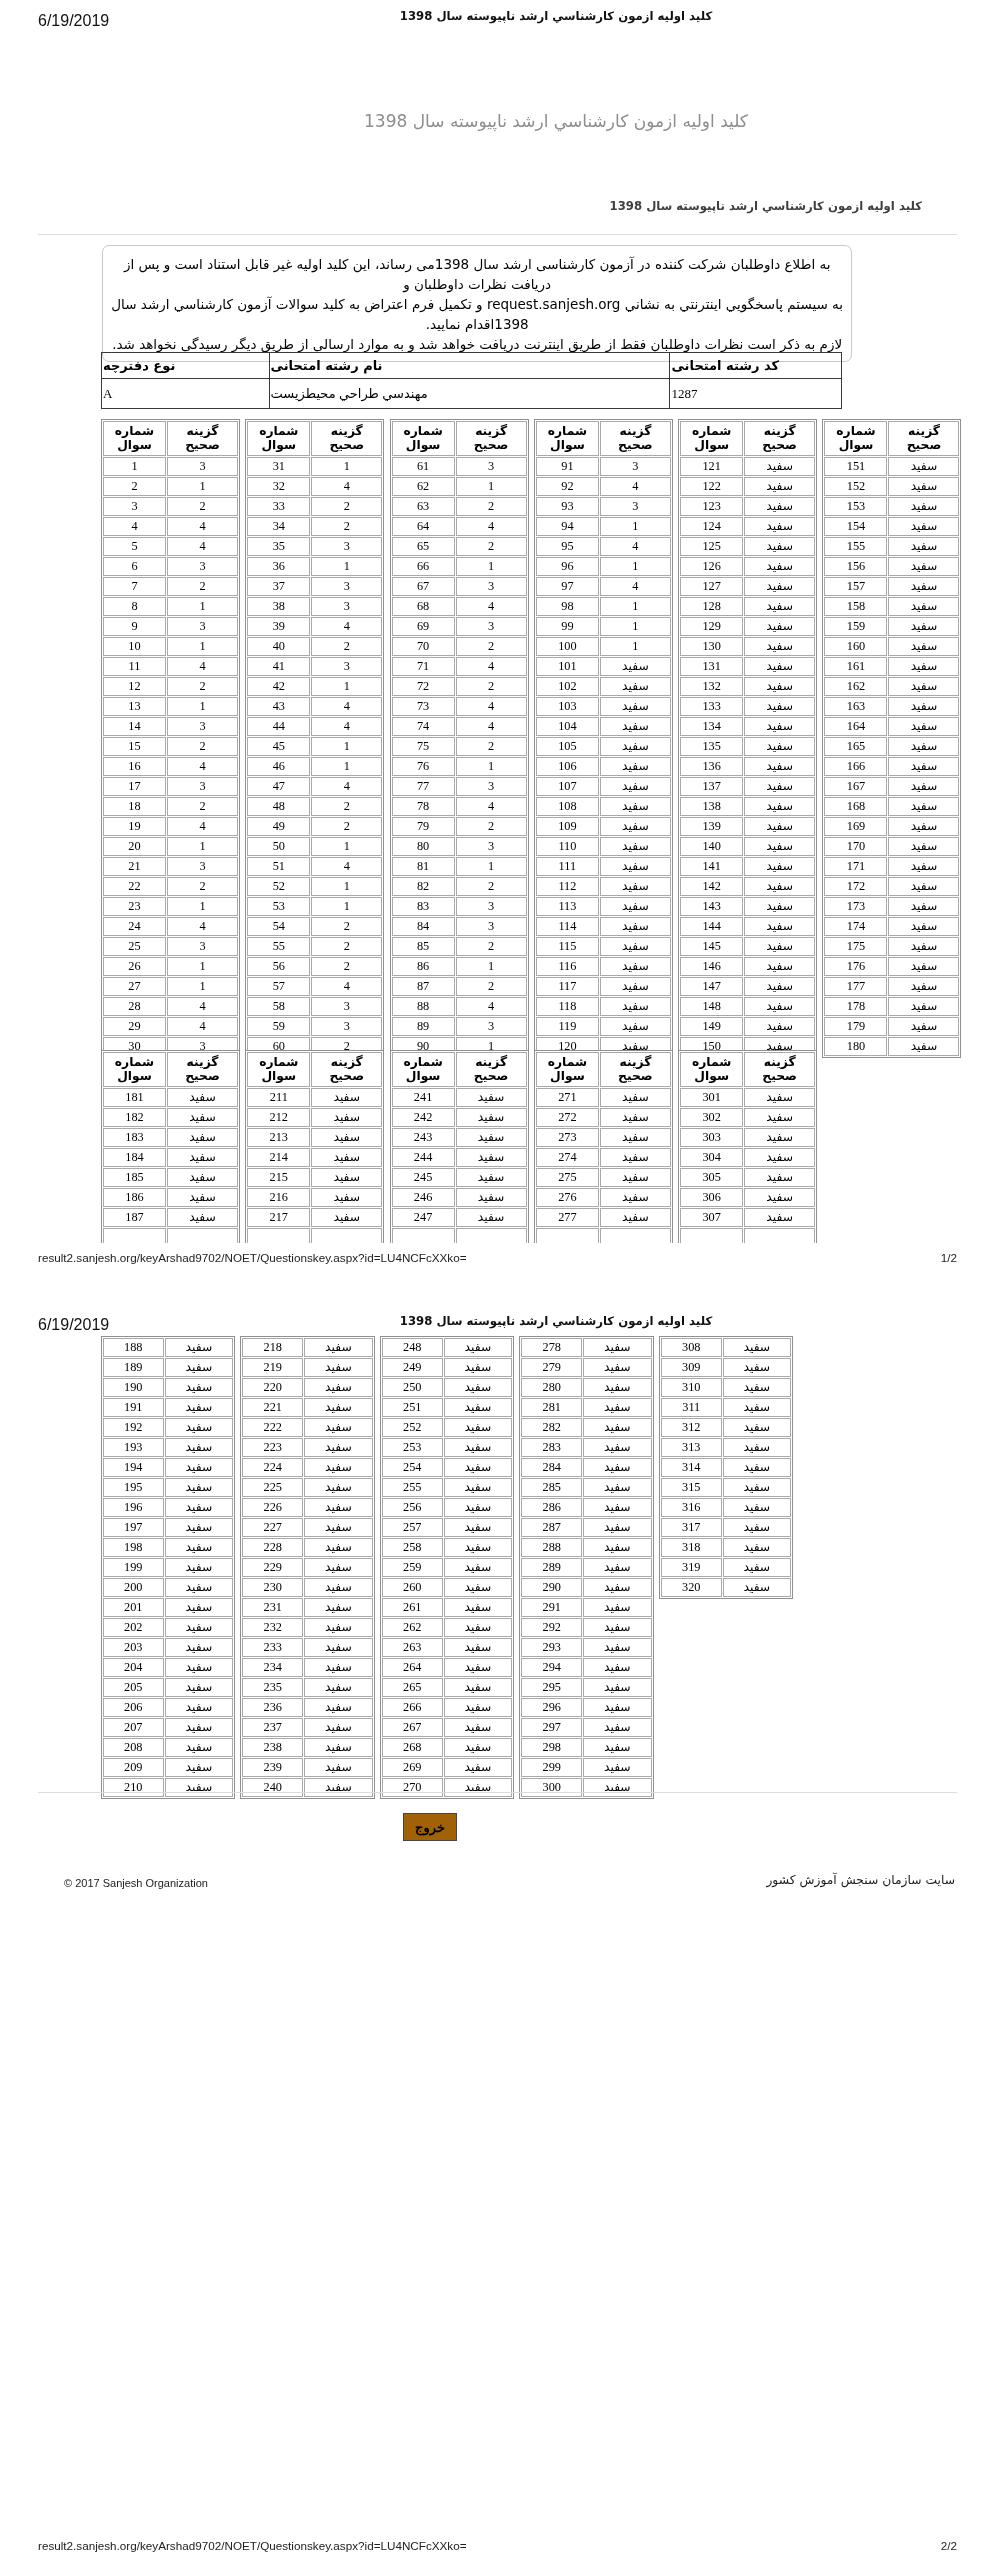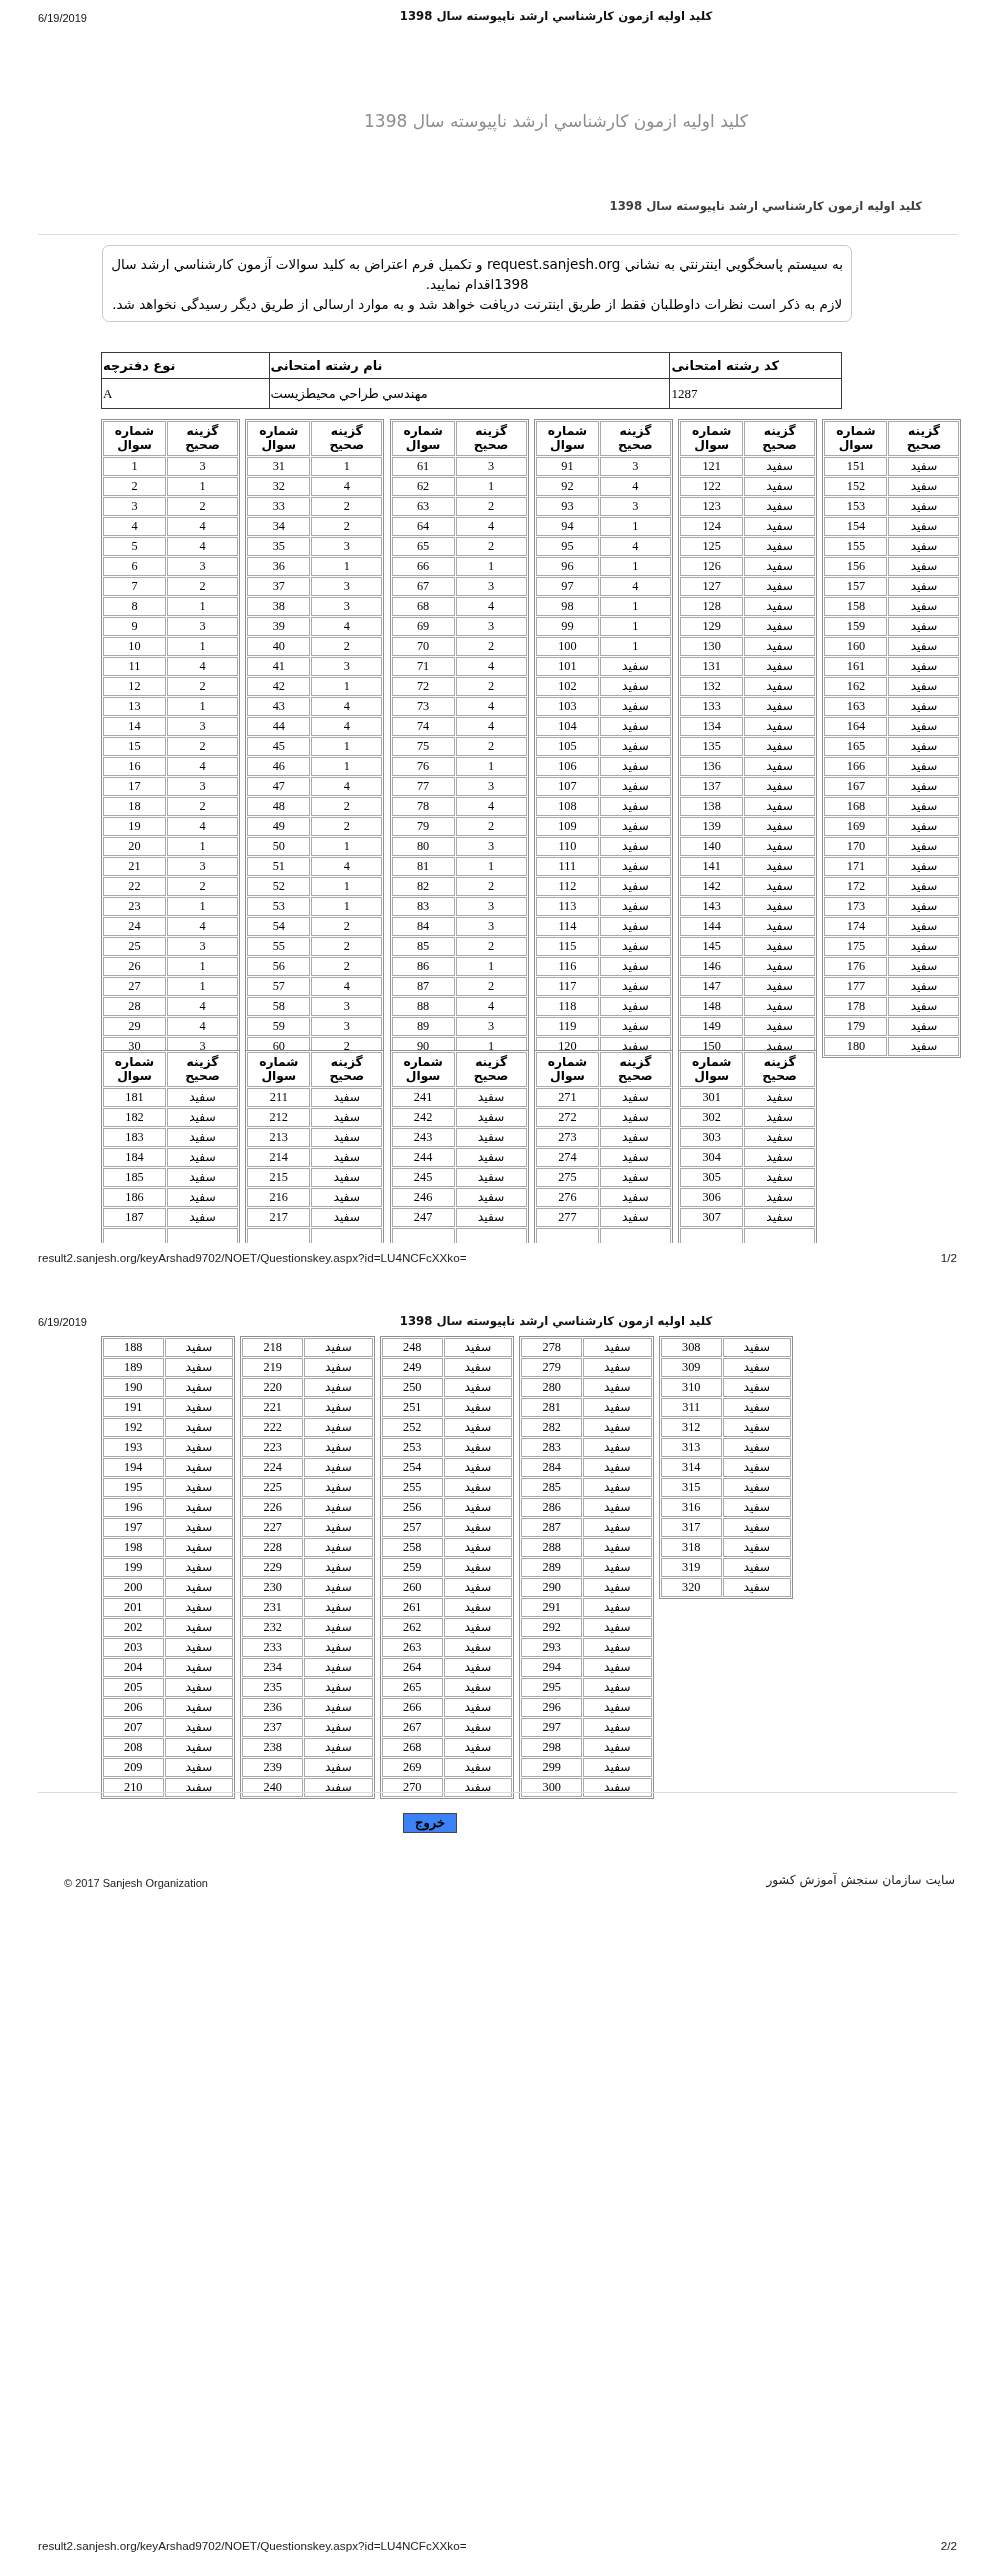--- a/index.html
+++ b/index.html
@@ -2,21 +2,21 @@
 <html lang="fa" style="font-size:9.4px"><head>
 <meta charset="utf-8">
 <style>
   html,body{margin:0;padding:0;}
   body{
     width:995px;height:2576px;position:relative;background:#ffffff;
     font-family:"DejaVu Sans",sans-serif;color:#000;
   }
   .abs{position:absolute;}
   
-  .print-date{left:38px;font-family:"Liberation Sans",sans-serif;font-size:11px;color:#111;}
+  .print-date{left:38px;font-family:"Liberation Sans",sans-serif;font-size:16px;color:#111;}
   .print-title{left:117px;right:0;text-align:center;font-weight:bold;font-size:11.7px;color:#111;direction:rtl;}
   .print-url{left:38px;font-family:"Liberation Sans",sans-serif;font-size:11.7px;color:#222;}
   .print-page{right:38px;font-family:"Liberation Sans",sans-serif;font-size:11.7px;color:#222;margin-left:40px;}
   
   .big-title{top:111px;left:117px;right:0;text-align:center;direction:rtl;
     font-size:17px;color:#8d8d8d;}
   .sub-title{top:199px;left:0;right:73px;text-align:right;direction:rtl;
     font-size:11.7px;font-weight:bold;color:#3f3f3f;}
   .thin-rule{height:0;border-top:0.6px solid #dcdcdc;left:38px;width:919px;}
   
@@ -34,37 +34,38 @@
   .answer-block{display:flex;flex-direction:row;gap:5.3px;align-items:flex-start;}
   .clip{overflow:hidden;}
   .anstab{border-collapse:separate;border-spacing:1.2px;border:0.6px solid #909090;background:#fff;}
   .anstab th,.anstab td{border:0.6px solid #a9a9a9;text-align:center;vertical-align:middle;background:#fff;}
   .anstab th{font-size:12.3px;font-weight:bold;line-height:14.6px;padding:1.8px 3.5px;direction:rtl;
     font-family:"DejaVu Sans",sans-serif;margin-left:32px;}
   .anstab td{height:17px;font-size:12.3px;padding:0 2.3px;
     font-family:"Liberation Serif","DejaVu Sans",serif;}
   .anstab .qn{width:54px;} .anstab .av{width:62px;direction:rtl;}
   
-  .exit-button{top:1813px;left:403px;width:54px;height:20px;border:1.2px solid #454545;
-    background:#3b82f6;font-size:13px;font-weight:bold;font-family:Liberation Serif, serif;
+  .exit-button{top:1813px;left:403px;width:54px;height:28px;border:1.2px solid #454545;
+    background:#a16207;font-size:13px;font-weight:bold;font-family:Liberation Sans, sans-serif;
     color:#000;cursor:pointer;}
   .copyright{top:1877px;left:64px;font-family:"Liberation Sans",sans-serif;font-size:11px;color:#222;text-align:center;}
   .site-name{top:1873px;right:40px;direction:rtl;font-size:12.3px;color:#1c1c1c;}
 </style>
 </head>
 <body>
 
 <div class="abs print-date" style="top:11.7px">6/19/2019</div>
 <div class="abs print-title" style="top:9.4px">کلید اولیه ازمون کارشناسي ارشد ناپیوسته سال 1398</div>
 
 <div class="abs big-title">کلید اولیه ازمون کارشناسي ارشد ناپیوسته سال 1398</div>
 <div class="abs sub-title">کلید اولیه ازمون کارشناسي ارشد ناپیوسته سال 1398</div>
 <div class="abs thin-rule" style="top:234px"></div>
 
 <div class="abs notice-box">
+  <div class="notice-line">به اطلاع داوطلبان شرکت کننده در آزمون کارشناسی ارشد سال 1398می رساند، این کلید اولیه غیر قابل استناد است و پس از دریافت نظرات داوطلبان و</div>
   <div class="notice-line">به سیستم پاسخگویي اینترنتي به نشاني request.sanjesh.org و تکمیل فرم اعتراض به کلید سوالات آزمون کارشناسي ارشد سال 1398اقدام نمایید.</div>
   <div class="notice-line">لازم به ذکر است نظرات داوطلبان فقط از طریق اینترنت دریافت خواهد شد و به موارد ارسالی از طریق دیگر رسیدگی نخواهد شد.</div>
 </div>
 
 <table class="abs info-table">
   <tbody>
       <tr>
     <th class="col-code">کد رشته امتحانی</th>
     <th class="col-name">نام رشته امتحانی</th>
     <th class="col-type">نوع دفترچه</th>

